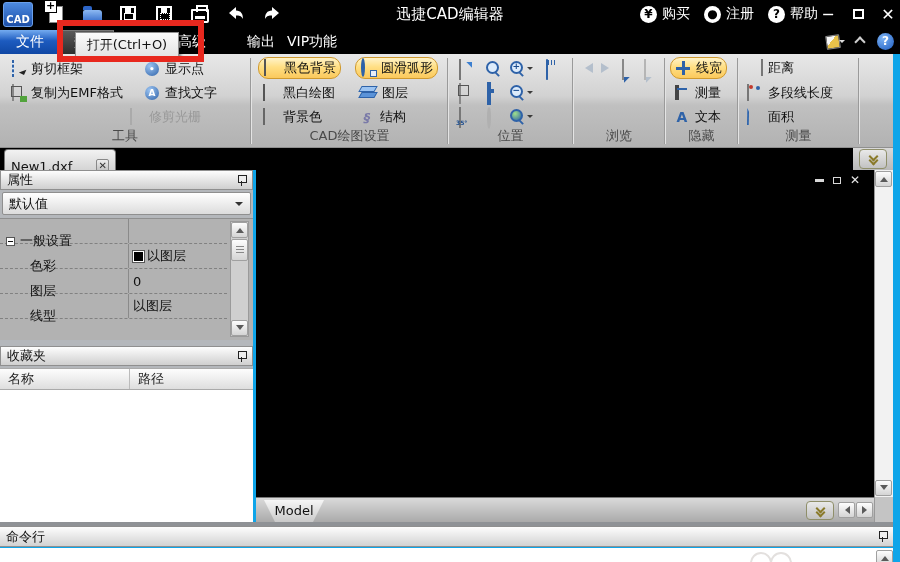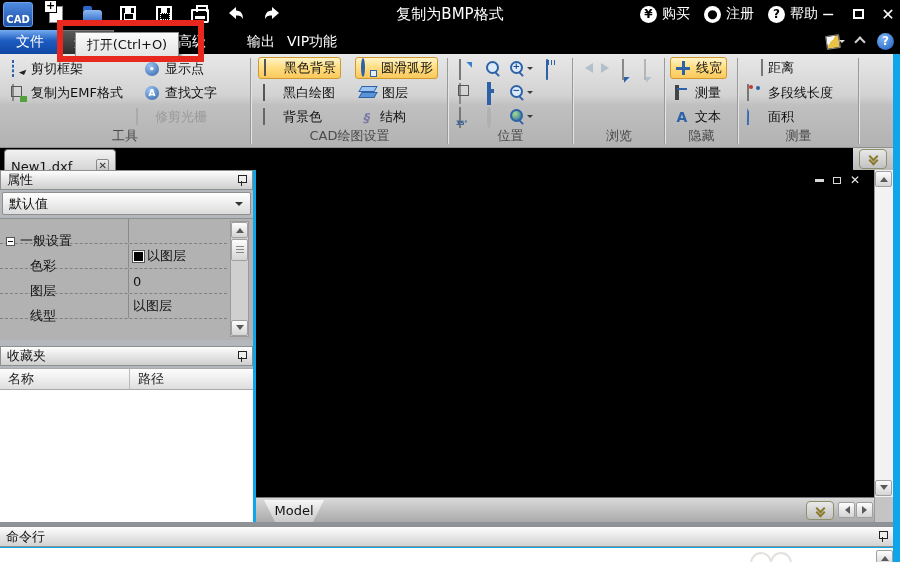--- a/index.html
+++ b/index.html
@@ -50,21 +50,21 @@
   .circ-blue { width:17px; height:17px; border-radius:50%; background:radial-gradient(circle at 35% 30%,#7db4f5,#1d5bbf);
     color:#fff; font-size:12px; font-weight:bold; display:flex; align-items:center; justify-content:center; }
 
   
   .ribbon { position:absolute; left:0; top:54px; width:893px; height:94px;
     background:linear-gradient(#e8e8e8,#d2d2d2 45%,#c0c0c0 55%,#b2b2b2); border-bottom:1px solid #8f8f8f; }
   .rgroup { position:absolute; top:0; height:94px; }
   .rdiv { position:absolute; top:4px; height:86px; width:1px; background:#9a9a9a; box-shadow:1px 0 0 #e4e4e4; }
   .glabel { position:absolute; bottom:3px; left:0; right:0; text-align:center; color:#4a4a4a; font-size:13px; }
   .rbtn { position:absolute; height:22px; display:flex; align-items:center; gap:5px; font-size:13px; color:#111; padding:0 4px; white-space:nowrap; }
-  .rbtn.active { background:linear-gradient(#fff3c9,#ffdf84 45%,#fbc95c); border:1px solid #d09a2e; border-radius:3px; }
+  .rbtn.active { background:linear-gradient(#fff3c9,#ffdf84 45%,#fbc95c); border:1px solid #d09a2e; border-radius:10px; }
   .rbtn.disabled { color:#9a9a9a; }
   .ibtn { position:absolute; width:24px; height:22px; display:flex; align-items:center; justify-content:center; }
   .dd::after { content:""; border:3px solid transparent; border-top-color:#3a3a3a; margin-left:2px; margin-top:3px; }
 
   
   .i16 { width:16px; height:16px; position:relative; flex:0 0 16px; }
   .i-clip { width:13px; height:11px; border:1px dashed #2e62a8; background:#dcebfb; margin:2px; }
   .i-clip::after { content:""; position:absolute; right:-2px; bottom:-2px; width:0; height:0; border:4px solid transparent; border-top-color:#222; transform:rotate(-20deg); }
   .i-globe { width:14px; height:14px; margin:1px; border-radius:50%; background:radial-gradient(circle at 35% 30%,#9cc4f2,#2e62a8);
     color:#fff; font-size:9px; font-weight:bold; display:flex; align-items:center; justify-content:center; }
@@ -218,21 +218,21 @@
         <svg width="20" height="18" viewBox="0 0 20 18">
             <path d="M3 8 L10 2 V5.5 C15 5.5 17 9 17 14 C15 10.5 13 10.5 10 10.5 V14 Z" fill="#fff"></path>
           </svg>
       </div>
       <div class="qbtn">
         <svg width="20" height="18" viewBox="0 0 20 18">
             <path d="M17 8 L10 2 V5.5 C5 5.5 3 9 3 14 C5 10.5 7 10.5 10 10.5 V14 Z" fill="#fff"></path>
           </svg>
       </div>
     </div>
-    <div class="app-title">复制为BMP格式</div>
+    <div class="app-title">迅捷CAD编辑器</div>
     <div class="tb-right">
       <div class="tb-act">
         <span class="circ">¥</span>
         <span>购买</span>
       </div>
       <div class="tb-act">
         <span class="circ">●</span>
         <span>注册</span>
       </div>
       <div class="tb-act">
@@ -282,21 +282,21 @@
       <div class="rbtn" style="left:6px;top:28px;">
         <span class="i16"><span class="i-copy emf"></span></span>
         <span>复制为EMF格式</span>
       </div>
       <div class="rbtn" style="left:140px;top:28px;">
         <span class="i16">
             <span class="i-globe">A</span>
           </span>
         <span>查找文字</span>
       </div>
-      <div class="rbtn disabled" style="left:130px;top:52px;justify-content:center;">
+      <div class="rbtn disabled" style="left:124px;top:52px;justify-content:center;">
         <span class="i16"><span class="i-trim"></span></span>
         <span>修剪光栅</span>
       </div>
       <div class="glabel">工具</div>
     </div>
     <div class="rdiv" style="left:250px;"></div>
 
     <div class="rgroup" style="left:252px;width:195px;">
       <div class="rbtn active" style="left:6px;top:3px;">
         <span class="i16"><span class="i-blackbg"></span></span>

